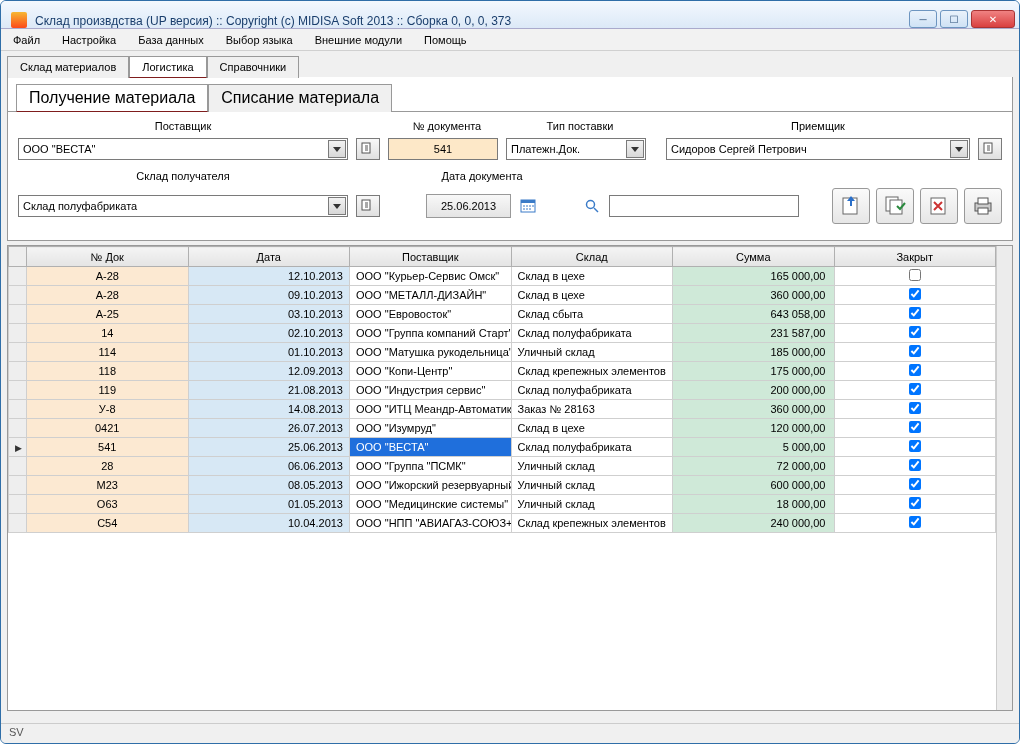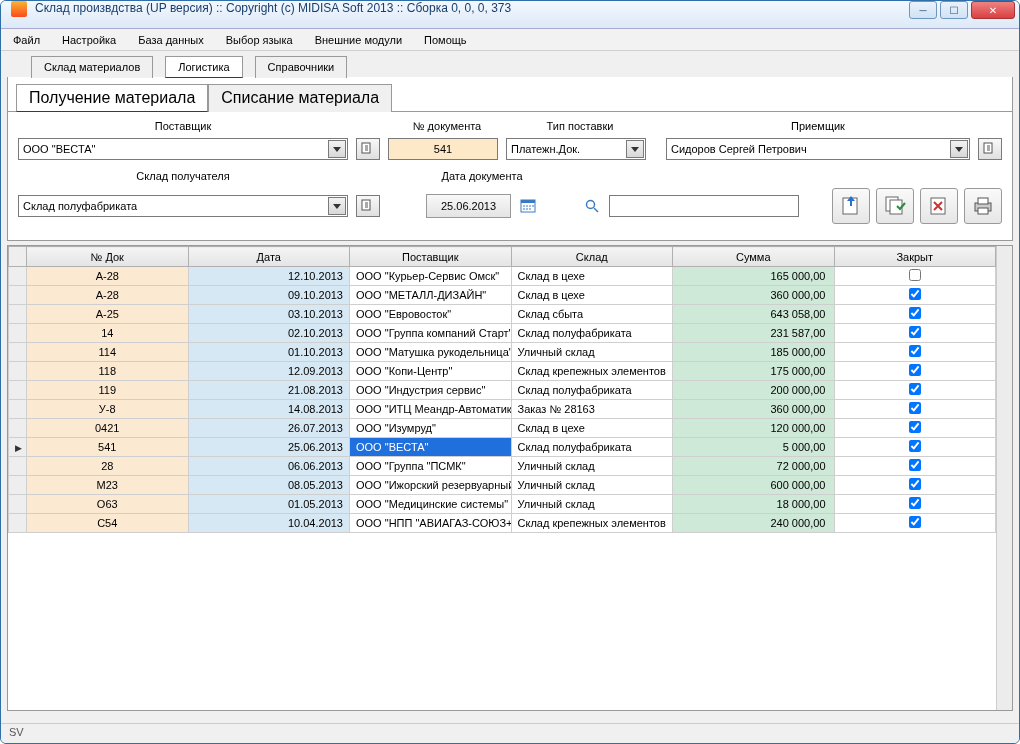--- a/index.html
+++ b/index.html
@@ -1,30 +1,30 @@
 <!DOCTYPE html>
 <html><head>
 <meta charset="utf-8">
 <style>
 * { box-sizing: border-box; margin: 0; padding: 0; }
 body { font-family: Tahoma, Arial, sans-serif; font-size: 11px; background: #fff; color: #000; }
 
 .window { width: 1020px; height: 744px; border: 1px solid #2f6ea8; border-radius: 6px; overflow: hidden; display: flex; flex-direction: column; background: #f0f0f0; }
 
-.titlebar { height: 28px; background: linear-gradient(#f3f8fe, #dce9f7); display: flex; align-items: flex-start; padding: 0 4px; border-bottom: 1px solid #aac; }
+.titlebar { height: 28px; background: linear-gradient(#f3f8fe, #dce9f7); display: flex; align-items: flex-end; padding: 0 4px; border-bottom: 1px solid #aac; }
 .titlebar .app-icon { width: 16px; height: 16px; margin: 0 6px; background: linear-gradient(#f7b733,#fc4a1a); border-radius: 2px; }
 .titlebar .title { flex: 1; color: #1a3e6c; font-size: 12px; padding-left: 2px; }
 .win-btns { display: flex; gap: 3px; }
 .win-btn { width: 28px; height: 18px; border: 1px solid #6d95c0; border-radius: 3px; background: linear-gradient(#eaf2fb,#cfe2f5); display: flex; align-items: center; justify-content: center; font-size: 10px; color: #2b4e77; cursor: pointer; }
 .win-btn.close { background: linear-gradient(#f08282,#d94040); color: #fff; border-color: #a33; width: 44px; }
 
 .menubar { height: 22px; background: #f2f2f2; display: flex; align-items: center; padding: 0 6px; gap: 10px; border-bottom: 1px solid #d0d0d0; }
 .menubar span { padding: 2px 6px; cursor: pointer; }
 
-.tabs { display: flex; padding: 4px 6px 0; gap: 12px; background: #f0f0f0; margin-left: 24px; }
+.tabs { display: flex; padding: 4px 6px 0; gap: 0; background: #f0f0f0; }
 .tab { padding: 4px 12px; border: 1px solid #999; border-bottom: none; background: #f0f0f0; cursor: pointer; position: relative; top: 1px; }
 .tab.active { background: #fff; border-bottom: 1px solid #7f1d1d; }
 
 .subtabs { display: flex; padding: 6px 8px 0; gap: 0; background: #fff; border: 1px solid #999; border-top: none; margin: 0 6px; }
 .subtabs .tab { font-size: 16px; }
 
 .form-area { background: #fff; border: 1px solid #999; border-top: none; margin: 0 6px; padding: 8px 10px 10px; }
 
 .form-row { display: flex; align-items: center; gap: 8px; margin-bottom: 6px; }
 .form-col { display: flex; flex-direction: column; align-items: center; gap: 4px; }

